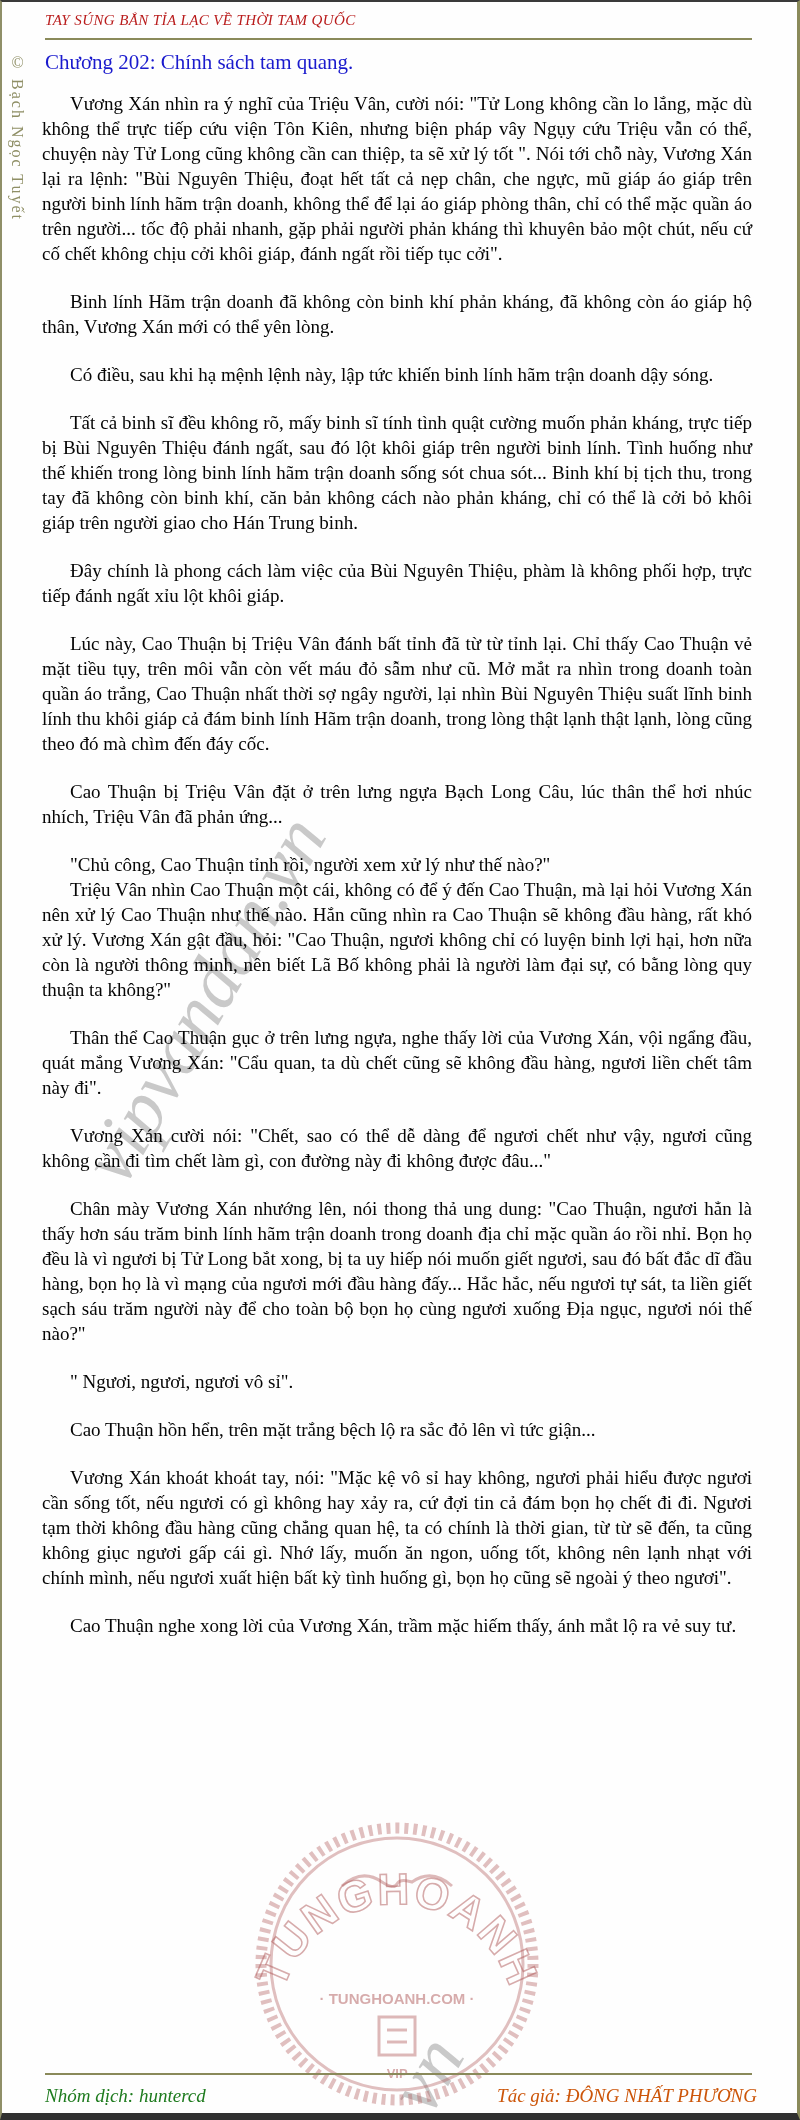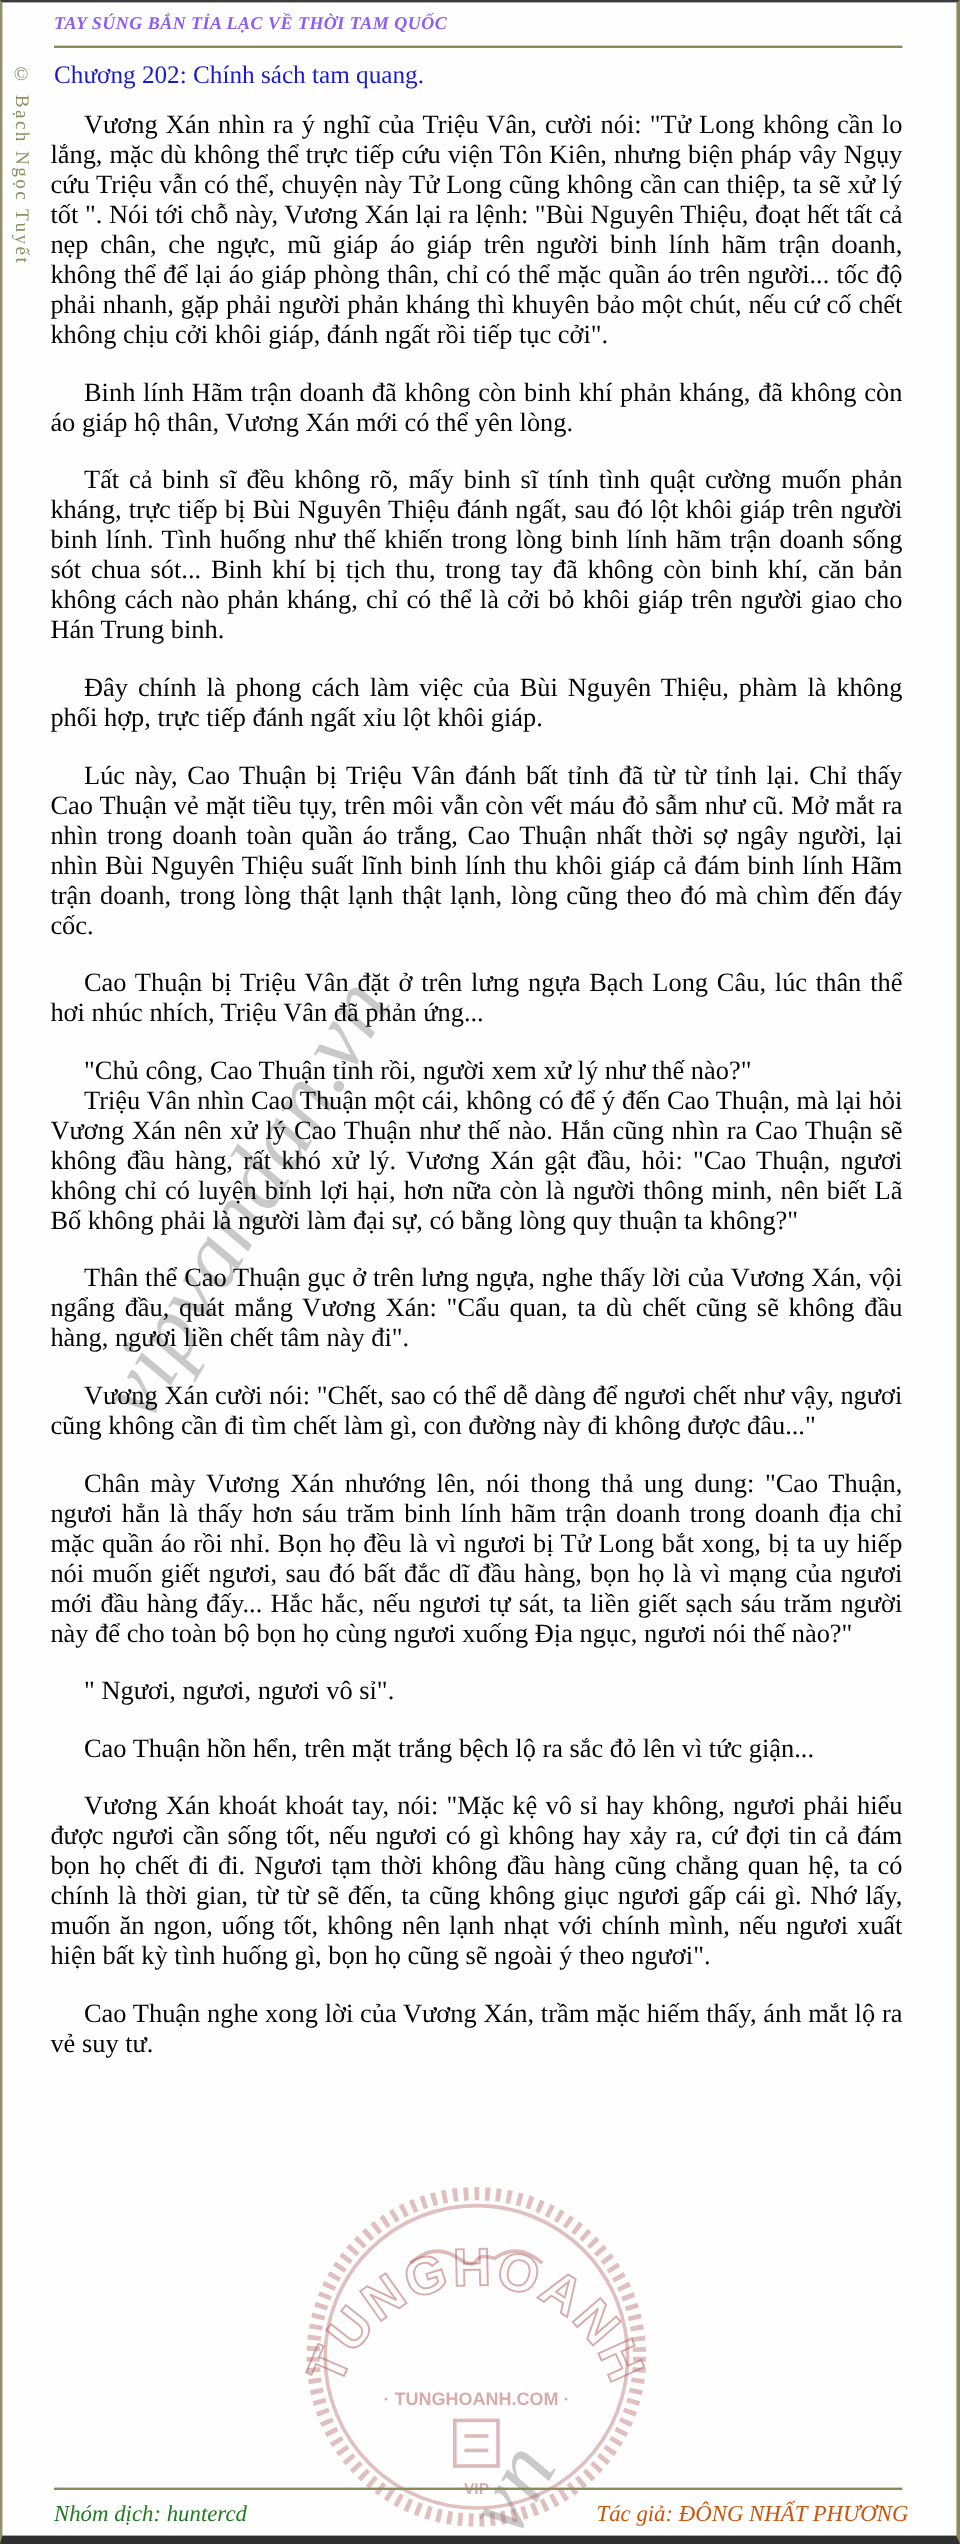--- a/index.html
+++ b/index.html
@@ -17,38 +17,38 @@
   }
   .side-watermark{
     position:absolute;left:6px;top:52px;
     writing-mode:vertical-rl;
     font-size:16px;color:#8f8f66;
     letter-spacing:2px;
     user-select:none;
   }
   .header-title{
     margin:10px 45px 0 43px;
-    font-style:italic;font-weight:bold;
-    font-size:15px;color:#8b5cf6;
+    font-style:italic;font-weight:normal;
+    font-size:15px;color:#b91c1c;
     letter-spacing:0.4px;
   }
   .rule{
     border:none;height:2px;background:#8a8a5a;
     margin:9px 45px 0 43px;
   }
   .chapter-title{
     margin:10px 45px 0 43px;
     text-align:left;
     font-size:21px;font-weight:normal;
     color:#1a1acd;
   }
   .content{
     position:relative;z-index:2;
     margin:16px 45px 0 40px;
-    font-size:22px;line-height:25px;
+    font-size:19px;line-height:25px;
     color:#050505;
     text-align:justify;
   }
   .content p{
     margin:0 0 23px 0;
     text-indent:28px;
   }
   .content p.tight{margin-bottom:0;}
   .watermark{
     position:absolute;z-index:1;
@@ -114,20 +114,21 @@
       <rect x="132" y="203" width="36" height="38"></rect>
       <line x1="140" y1="216" x2="160" y2="216"></line>
       <line x1="140" y1="228" x2="160" y2="228"></line>
     </g>
     <text x="150" y="264" text-anchor="middle" font-size="13" font-weight="bold" fill="#b05a5a" opacity="0.5">· VIP ·</text>
   </svg>
 
   <div class="content">
       <p>Vương Xán nhìn ra ý nghĩ của Triệu Vân, cười nói: "Tử Long không cần lo lắng, mặc dù không thể trực tiếp cứu viện Tôn Kiên, nhưng biện pháp vây Ngụy cứu Triệu vẫn có thể, chuyện này Tử Long cũng không cần can thiệp, ta sẽ xử lý tốt ". Nói tới chỗ này, Vương Xán lại ra lệnh: "Bùi Nguyên Thiệu, đoạt hết tất cả nẹp chân, che ngực, mũ giáp áo giáp trên người binh lính hãm trận doanh, không thể để lại áo giáp phòng thân, chỉ có thể mặc quần áo trên người... tốc độ phải nhanh, gặp phải người phản kháng thì khuyên bảo một chút, nếu cứ cố chết không chịu cởi khôi giáp, đánh ngất rồi tiếp tục cởi".</p>
       <p>Binh lính Hãm trận doanh đã không còn binh khí phản kháng, đã không còn áo giáp hộ thân, Vương Xán mới có thể yên lòng.</p>
+      <p>Có điều, sau khi hạ mệnh lệnh này, lập tức khiến binh lính hãm trận doanh dậy sóng.</p>
       <p>Tất cả binh sĩ đều không rõ, mấy binh sĩ tính tình quật cường muốn phản kháng, trực tiếp bị Bùi Nguyên Thiệu đánh ngất, sau đó lột khôi giáp trên người binh lính. Tình huống như thế khiến trong lòng binh lính hãm trận doanh sống sót chua sót... Binh khí bị tịch thu, trong tay đã không còn binh khí, căn bản không cách nào phản kháng, chỉ có thể là cởi bỏ khôi giáp trên người giao cho Hán Trung binh.</p>
       <p>Đây chính là phong cách làm việc của Bùi Nguyên Thiệu, phàm là không phối hợp, trực tiếp đánh ngất xỉu lột khôi giáp.</p>
       <p>Lúc này, Cao Thuận bị Triệu Vân đánh bất tỉnh đã từ từ tỉnh lại. Chỉ thấy Cao Thuận vẻ mặt tiều tụy, trên môi vẫn còn vết máu đỏ sẫm như cũ. Mở mắt ra nhìn trong doanh toàn quần áo trắng, Cao Thuận nhất thời sợ ngây người, lại nhìn Bùi Nguyên Thiệu suất lĩnh binh lính thu khôi giáp cả đám binh lính Hãm trận doanh, trong lòng thật lạnh thật lạnh, lòng cũng theo đó mà chìm đến đáy cốc.</p>
       <p>Cao Thuận bị Triệu Vân đặt ở trên lưng ngựa Bạch Long Câu, lúc thân thể hơi nhúc nhích, Triệu Vân đã phản ứng...</p>
       <p class="tight">"Chủ công, Cao Thuận tỉnh rồi, người xem xử lý như thế nào?"</p>
       <p>Triệu Vân nhìn Cao Thuận một cái, không có để ý đến Cao Thuận, mà lại hỏi Vương Xán nên xử lý Cao Thuận như thế nào. Hắn cũng nhìn ra Cao Thuận sẽ không đầu hàng, rất khó xử lý. Vương Xán gật đầu, hỏi: "Cao Thuận, ngươi không chỉ có luyện binh lợi hại, hơn nữa còn là người thông minh, nên biết Lã Bố không phải là người làm đại sự, có bằng lòng quy thuận ta không?"</p>
       <p>Thân thể Cao Thuận gục ở trên lưng ngựa, nghe thấy lời của Vương Xán, vội ngẩng đầu, quát mắng Vương Xán: "Cẩu quan, ta dù chết cũng sẽ không đầu hàng, ngươi liền chết tâm này đi".</p>
       <p>Vương Xán cười nói: "Chết, sao có thể dễ dàng để ngươi chết như vậy, ngươi cũng không cần đi tìm chết làm gì, con đường này đi không được đâu..."</p>
       <p>Chân mày Vương Xán nhướng lên, nói thong thả ung dung: "Cao Thuận, ngươi hẳn là thấy hơn sáu trăm binh lính hãm trận doanh trong doanh địa chỉ mặc quần áo rồi nhỉ. Bọn họ đều là vì ngươi bị Tử Long bắt xong, bị ta uy hiếp nói muốn giết ngươi, sau đó bất đắc dĩ đầu hàng, bọn họ là vì mạng của ngươi mới đầu hàng đấy... Hắc hắc, nếu ngươi tự sát, ta liền giết sạch sáu trăm người này để cho toàn bộ bọn họ cùng ngươi xuống Địa ngục, ngươi nói thế nào?"</p>
       <p>" Ngươi, ngươi, ngươi vô sỉ".</p>

